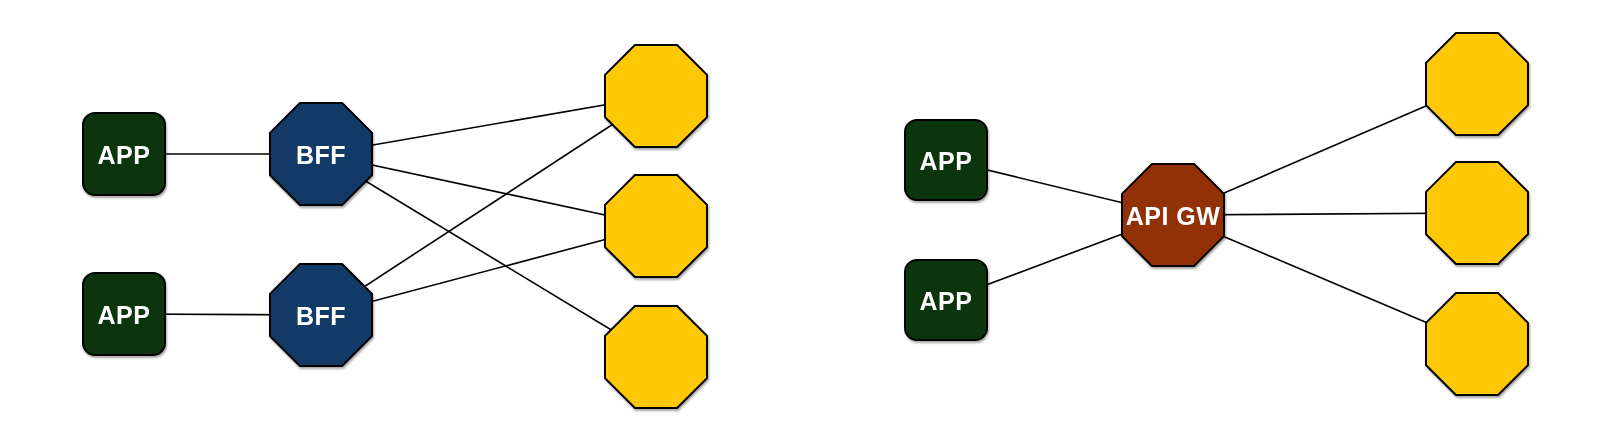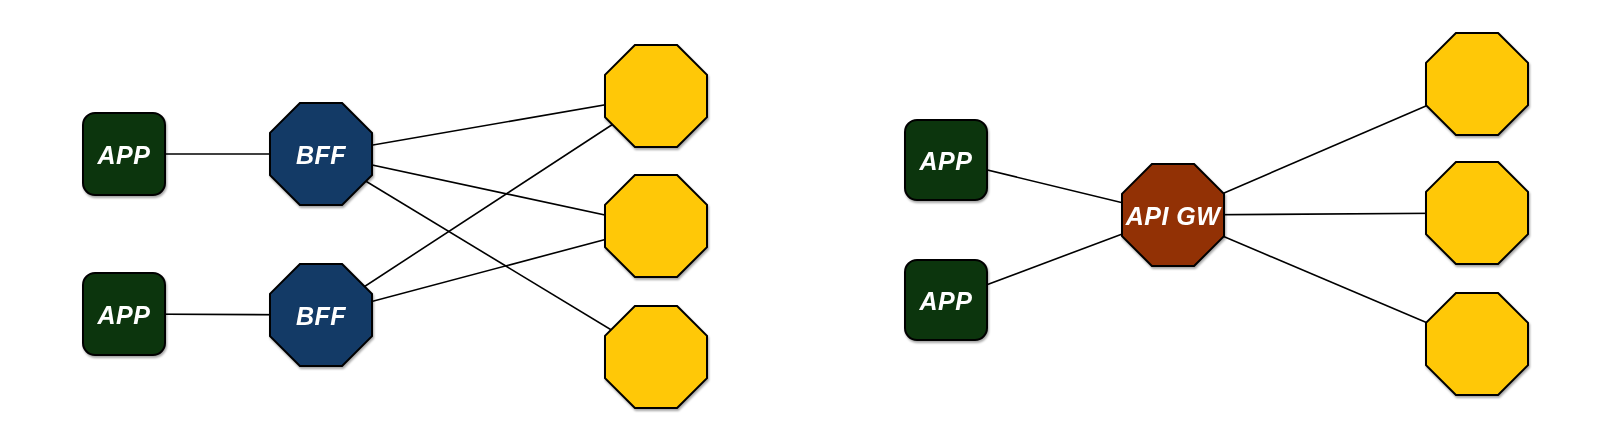--- a/index.html
+++ b/index.html
@@ -8,21 +8,20 @@
     background: #ffffff;
     width: 1600px;
     height: 440px;
     overflow: hidden;
     font-family: "Liberation Sans", sans-serif;
   }
   #diagram-wrap {
     width: 1557px;
     height: 440px;
     background: #ffffff;
-    font-style: italic;
   }
   svg { display: block; }
   .node-shape {
     stroke: #000000;
     stroke-width: 2;
     filter: drop-shadow(1px 2px 1px rgba(0,0,0,0.35));
   }
   .edge-line {
     stroke-width: 1.6;
     fill: none;

